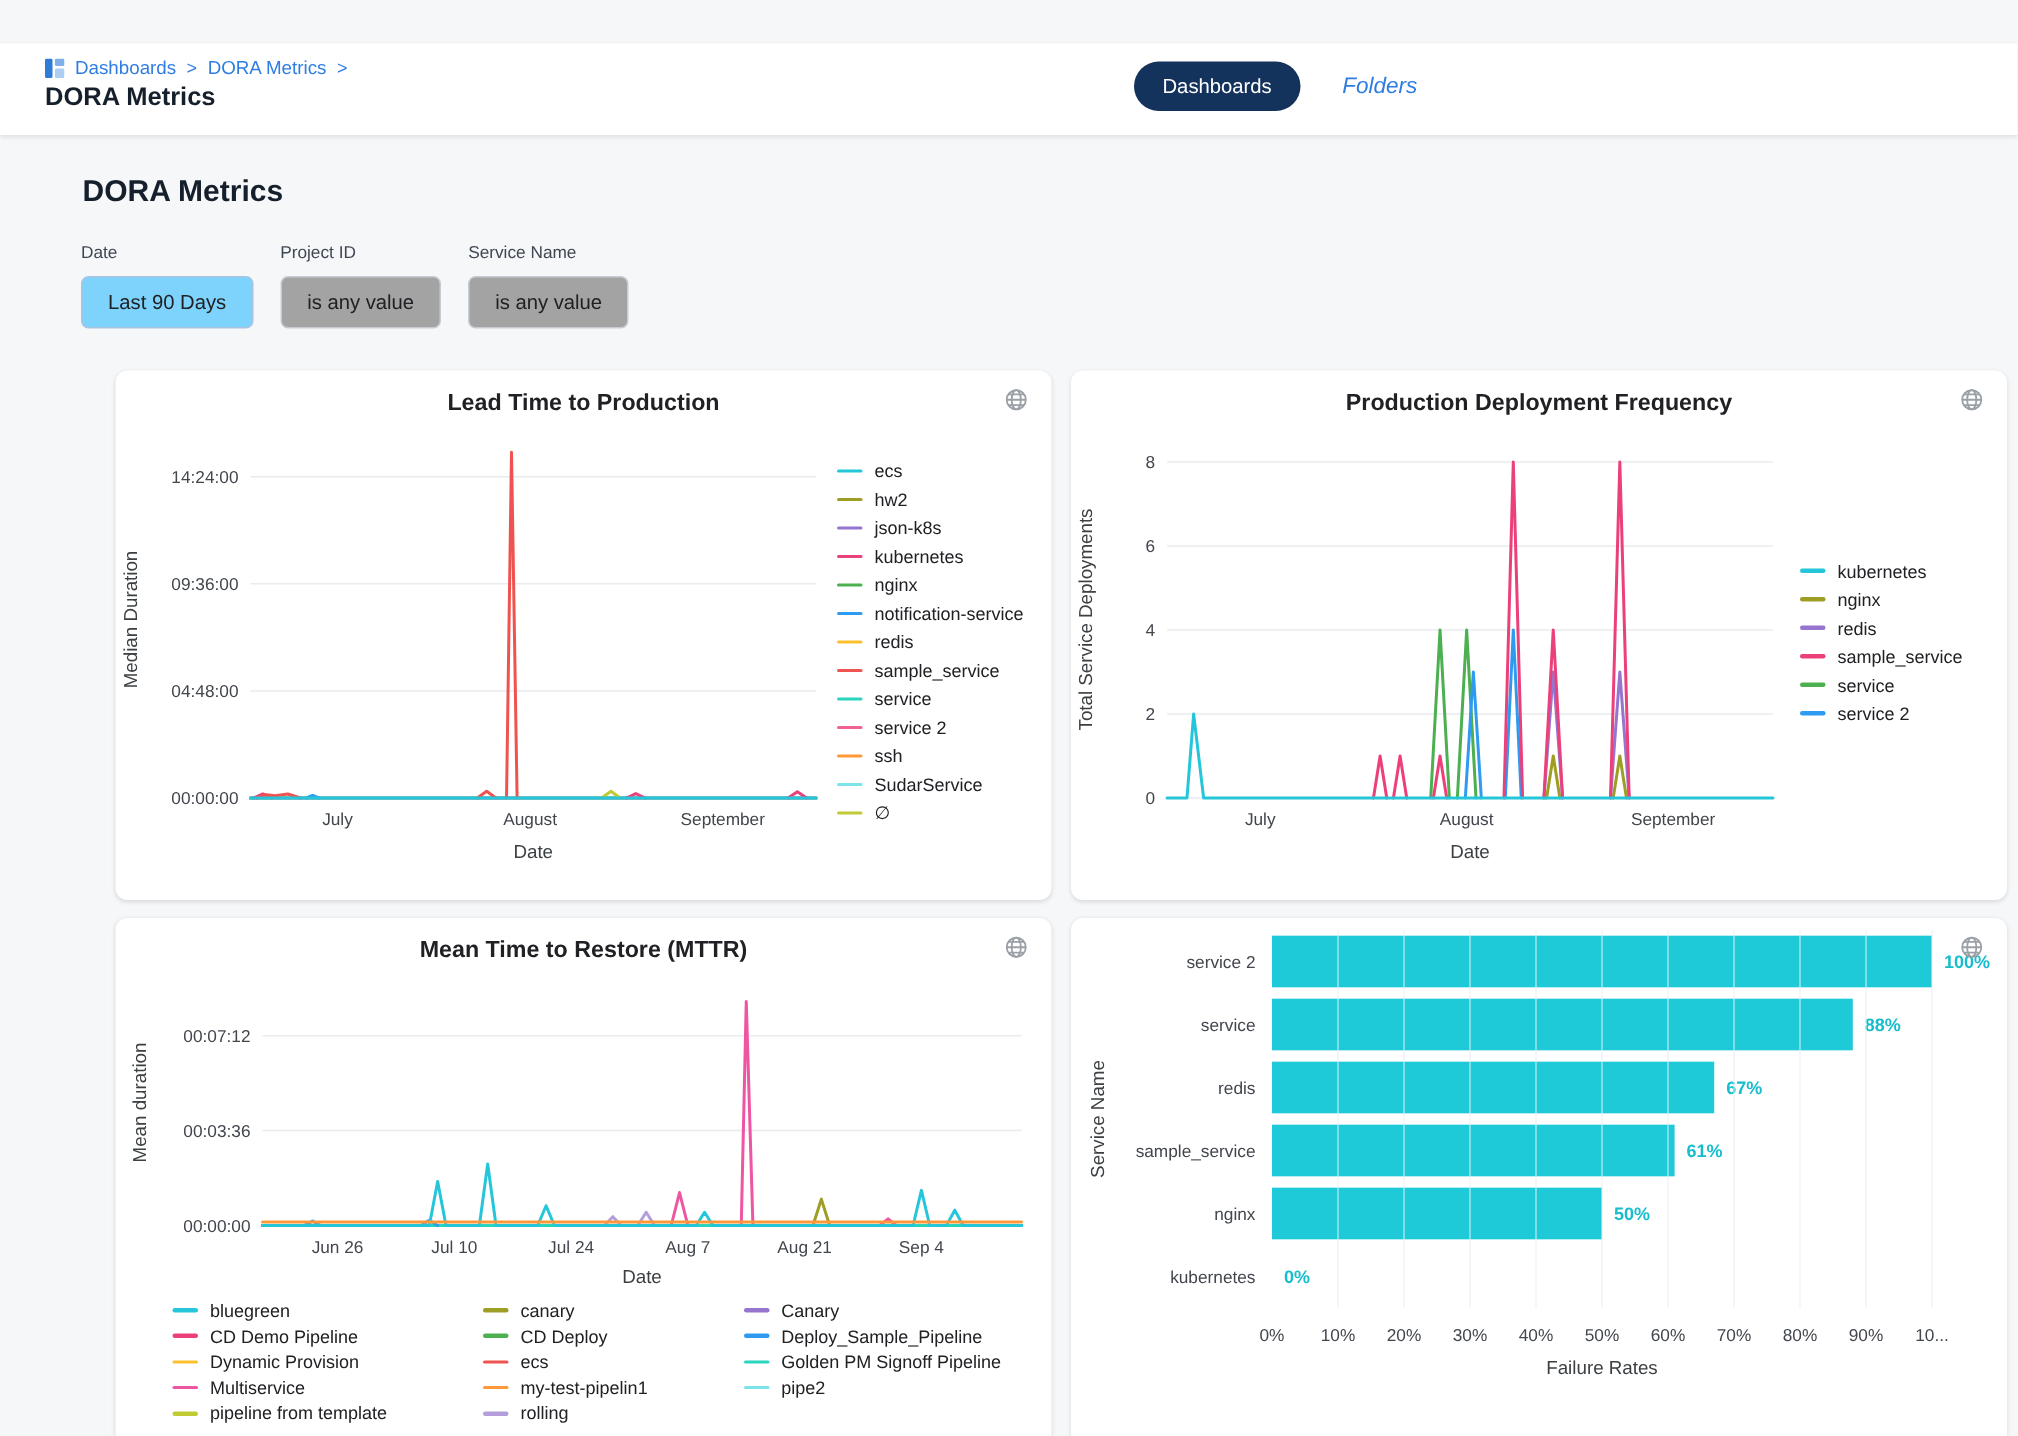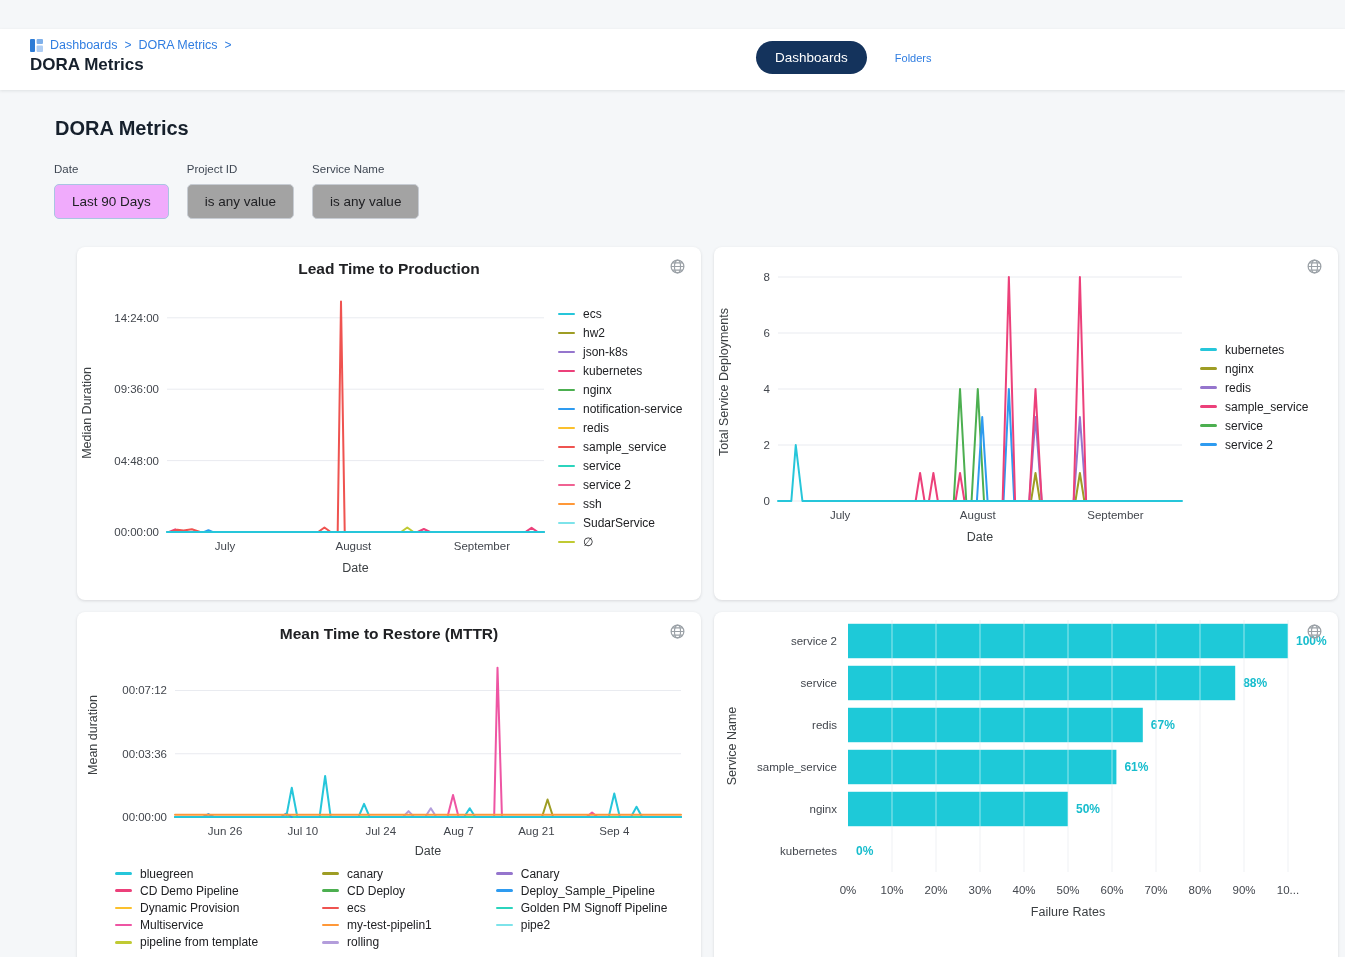--- a/index.html
+++ b/index.html
@@ -24,33 +24,33 @@
   .breadcrumb a { color:#2f7de1; text-decoration:none; cursor:pointer; }
   .bc-sep { color:#2f7de1; font-size:12px; }
   .header-title {
     margin:3px 0 0 30px; font-size:17px; font-weight:bold; color:#16202c;
   }
   .tabs { position:absolute; left:756px; top:12px; display:flex; align-items:center; gap:28px; }
   .tab-pill {
     background:#14335c; color:#ffffff; border:none; border-radius:18px;
     padding:9px 19px; font-size:13.5px; font-family:inherit; cursor:pointer;
   }
-  .tab-link { color:#2f7de1; font-size:11px; text-decoration:none; cursor:pointer; }
+  .tab-link { color:#2f7de1; font-size:15px; text-decoration:none; cursor:pointer;font-style:italic; }
 
   
   .content { padding-top:1px; }
   .h1 { margin:26px 0 0 55px; font-size:20px; font-weight:bold; color:#16202c; }
   .filters { display:flex; gap:18px; margin:23px 0 0 54px; }
   .filter-group .flabel { font-size:11.5px; color:#3f4753; margin-bottom:9px; }
   .fbtn {
     font-family:inherit; font-size:13.5px; color:#202124;
     padding:9px 17px; border-radius:5px; background:#a3a3a3;
     border:1px solid #c7ccd3; cursor:pointer;
   }
-  .fbtn.active { background:#f0abfc; border-color:#a9c4e2; }
+  .fbtn.active { background:#7dd3fc; border-color:#a9c4e2; }
 
   .grid {
     display:grid; grid-template-columns:624px 624px; grid-template-rows:353px 353px;
     gap:12px 13px; margin:28px 31px 0 53px;padding-left:24px;
   }
   .card {
     position:relative; background:#ffffff; border-radius:8px;
     box-shadow:0 1px 3px rgba(60,64,67,.16);
     overflow:hidden;
   }
@@ -217,20 +217,21 @@
             </div>
             <div class="legend-item">
               <span class="sw" style="background: rgb(192, 202, 51);"></span>
               <span>∅</span>
             </div>
           </div>
       </div>
     </div>
 
     <div class="card">
+      <div class="card-title">Production Deployment Frequency</div>
       <button class="globe-btn">
         <svg width="17" height="17" viewBox="0 0 24 24" fill="none" stroke="#9aa0a6" stroke-width="1.7">
           <circle cx="12" cy="12" r="9"></circle>
             <ellipse cx="12" cy="12" rx="4.3" ry="9"></ellipse>
           <line x1="3" y1="12" x2="21" y2="12"></line>
             <line x1="4.6" y1="7" x2="19.4" y2="7"></line>
             <line x1="4.6" y1="17" x2="19.4" y2="17"></line>
         </svg>
       </button>
       <div class="card-body">

